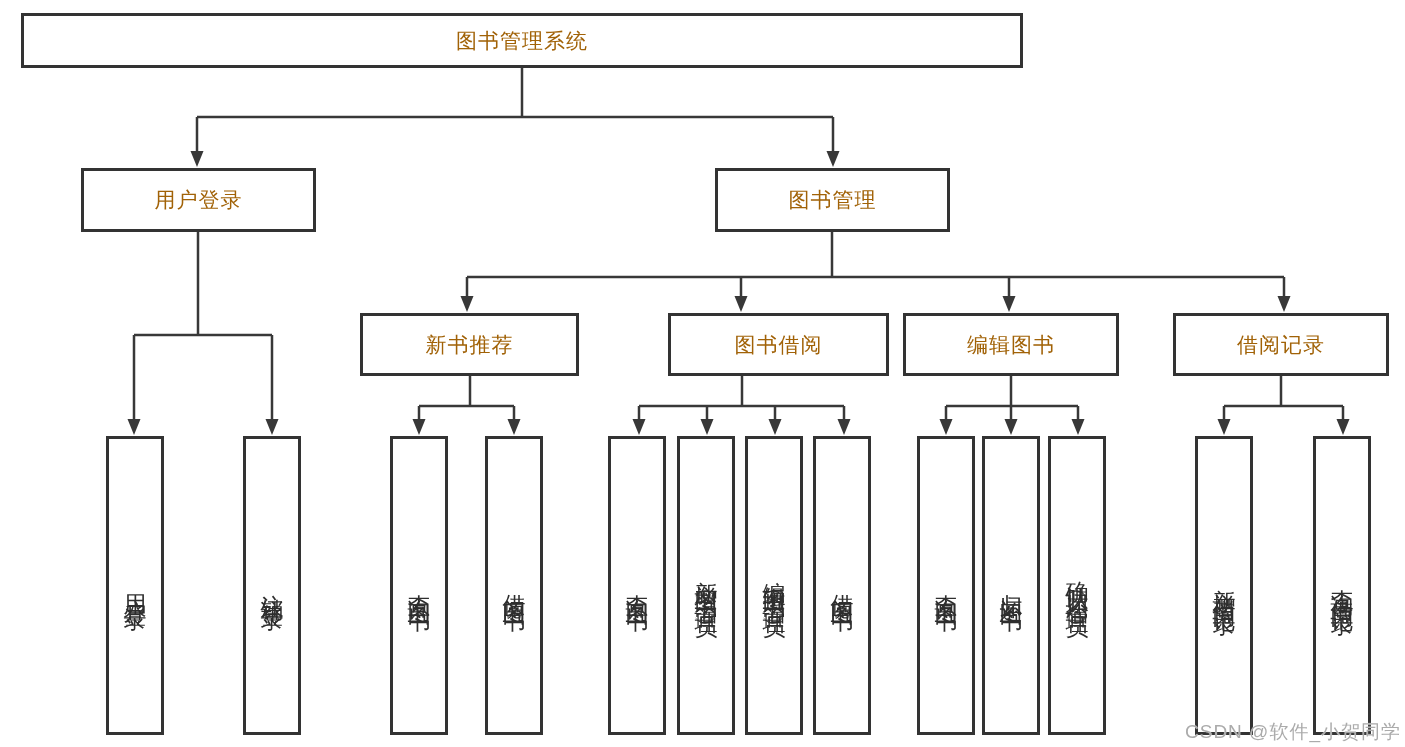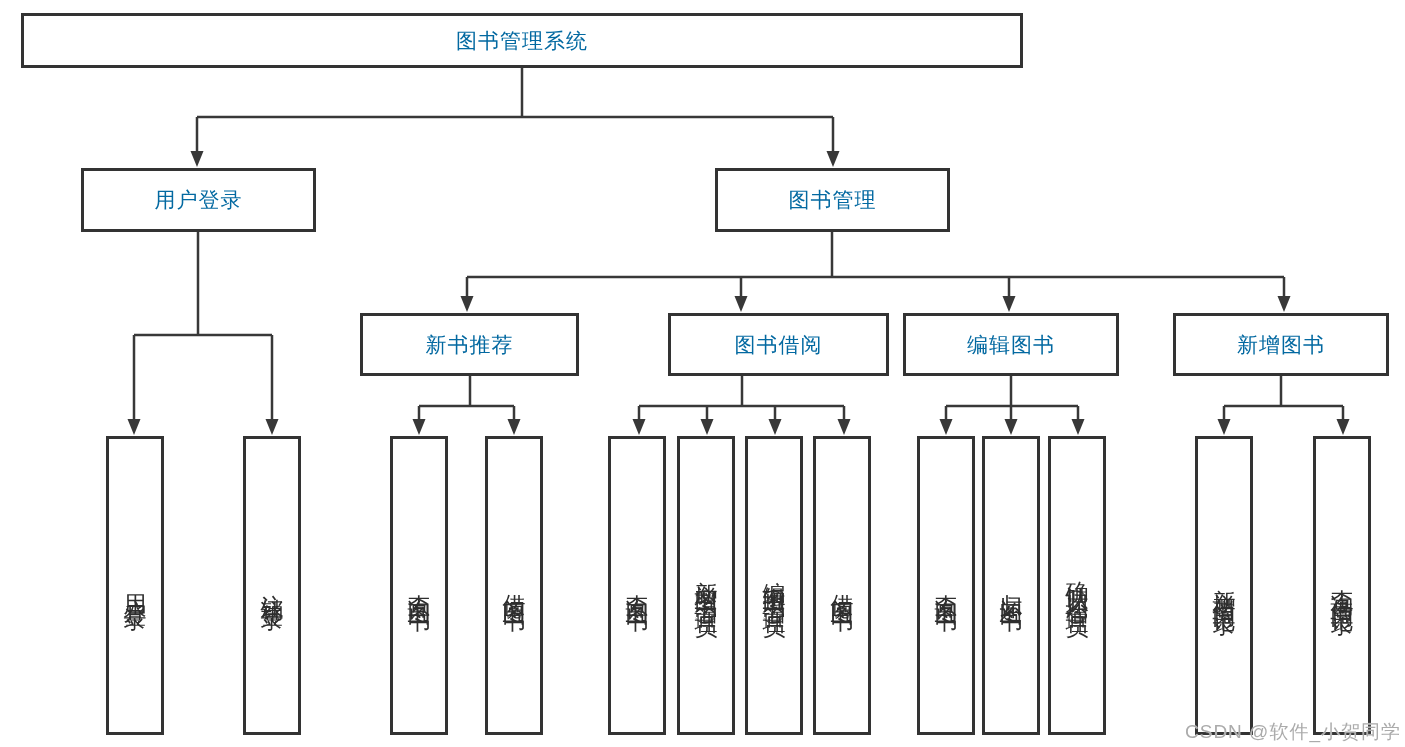--- a/index.html
+++ b/index.html
@@ -23,21 +23,21 @@
     pointer-events: none;
   }
   .box {
     position: absolute;
     box-sizing: border-box;
     border: 3px solid #333333;
     background: #ffffff;
     display: flex;
     align-items: center;
     justify-content: center;
-    color: #0369a1;
+    color: #a16207;
     font-size: 21px;
     letter-spacing: 1px;
     white-space: nowrap;
     z-index: 2;
   }
   .vbox {
     position: absolute;
     box-sizing: border-box;
     border: 3px solid #333333;
     background: #ffffff;
@@ -93,21 +93,21 @@
   </svg>
 
   <div class="box" style="left:21px; top:13px; width:1002px; height:55px;">图书管理系统</div>
 
   <div class="box" style="left:81px; top:168px; width:235px; height:64px;">用户登录</div>
   <div class="box" style="left:715px; top:168px; width:235px; height:64px;">图书管理</div>
 
   <div class="box" style="left:360px; top:313px; width:219px; height:63px;">新书推荐</div>
   <div class="box" style="left:668px; top:313px; width:221px; height:63px;">图书借阅</div>
   <div class="box" style="left:903px; top:313px; width:216px; height:63px;">编辑图书</div>
-  <div class="box" style="left:1173px; top:313px; width:216px; height:63px;">新增图书</div>
+  <div class="box" style="left:1173px; top:313px; width:216px; height:63px;">借阅记录</div>
 
   <div class="vbox" style="left:106px; top:436px; width:58px; height:299px;">用户登录</div>
   <div class="vbox" style="left:243px; top:436px; width:58px; height:299px;">注销登录</div>
 
   <div class="vbox" style="left:390px; top:436px; width:58px; height:299px;">查询图书</div>
   <div class="vbox" style="left:485px; top:436px; width:58px; height:299px;">借阅图书</div>
 
   <div class="vbox" style="left:608px; top:436px; width:58px; height:299px;">查询图书</div>
   <div class="vbox" style="left:677px; top:436px; width:58px; height:299px;">新增图书（管理员）</div>
   <div class="vbox" style="left:745px; top:436px; width:58px; height:299px;">编辑图书（管理员）</div>

